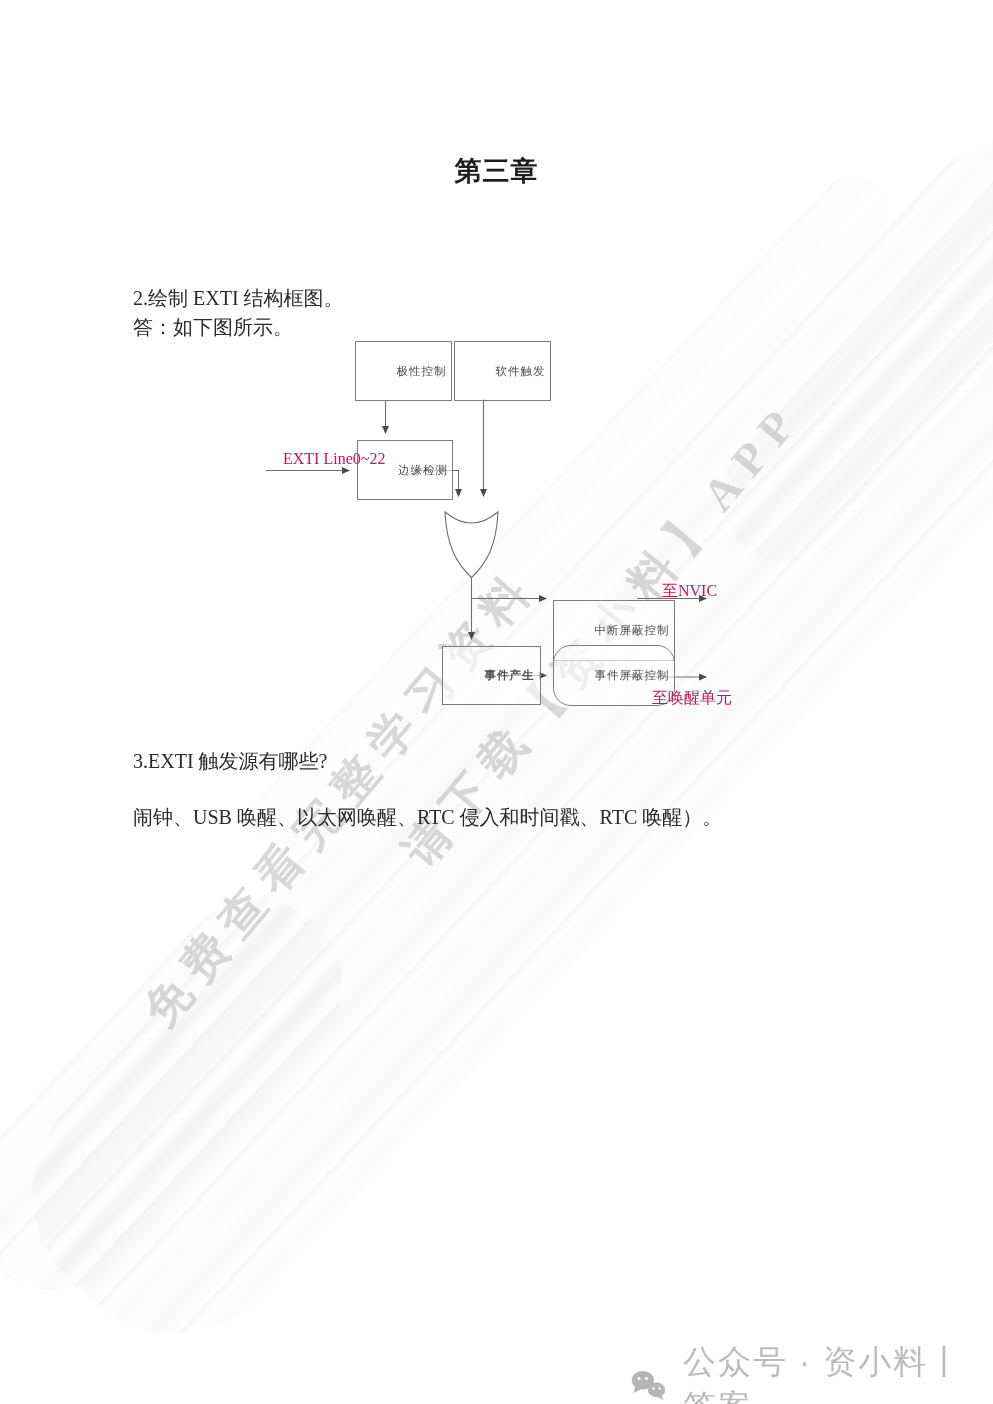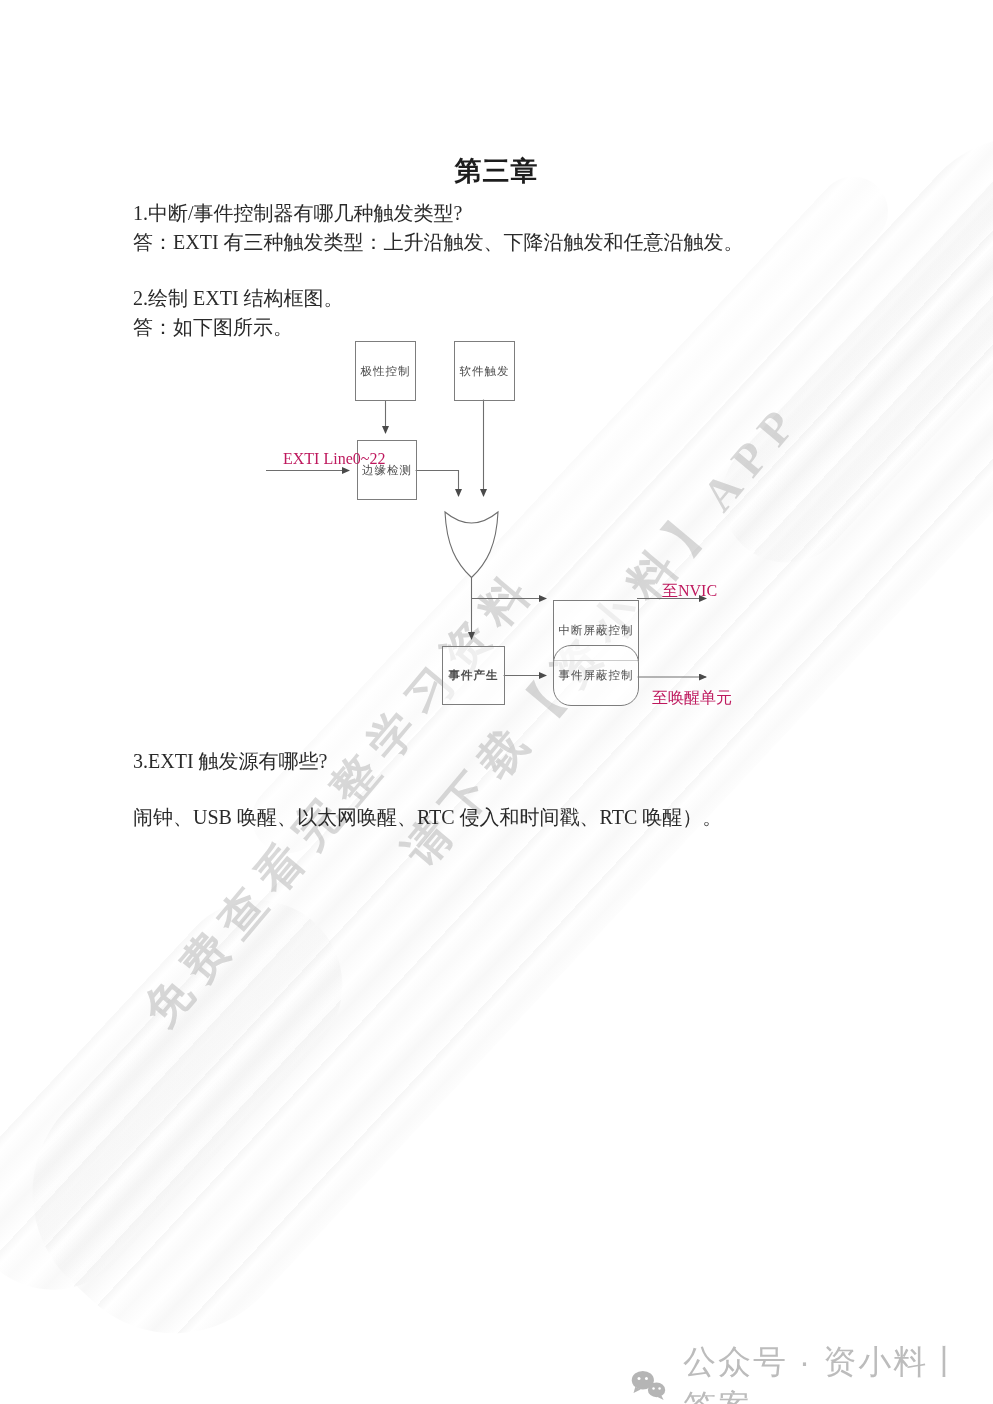--- a/index.html
+++ b/index.html
@@ -61,20 +61,21 @@
   .q3{top:748px;} .a3l1{top:777px;} .a3l2{top:804px;}
 
   
   .dbox{
     position:absolute;
     border:1px solid #7d7d7d;
     background:rgba(255,255,255,0.6);
     display:flex;align-items:center;justify-content:center;
     font-size:11.5px;color:#4c4c4c;
     letter-spacing:1px;
+    padding-left:36px;
   }
   .dbox.polarity{left:355px;top:341px;width:59px;height:58px;}
   .dbox.software{left:454px;top:341px;width:59px;height:58px;}
   .dbox.edge{left:357px;top:440px;width:58px;height:58px;}
   .dbox.intmask{left:553px;top:600px;width:84px;height:59px;}
   .dbox.eventgen{left:442px;top:646px;width:61px;height:57px;font-weight:bold;}
   .dbox.eventmask{left:553px;top:645px;width:84px;height:59px;border-radius:18px;}
 
   .dlabel{
     position:absolute;font-size:16px;color:#be185d;white-space:nowrap;
@@ -102,22 +103,20 @@
   <div class="streak s1"></div>
   <div class="streak s2"></div>
   <div class="streak s3"></div>
   <div class="streak s4"></div>
 
   <div class="wm l1">免费查看完整学习资料</div>
   <div class="wm l2">请下载【资小料】APP</div>
 
   <div class="doc-title">第三章</div>
 
-  <div class="bodyline q1">1.中断/事件控制器有哪几种触发类型?</div>
-  <div class="bodyline a1">答：EXTI 有三种触发类型：上升沿触发、下降沿触发和任意沿触发。</div>
   <div class="bodyline q2">2.绘制 EXTI 结构框图。</div>
   <div class="bodyline a2">答：如下图所示。</div>
   <div class="bodyline q3">3.EXTI 触发源有哪些?</div>
   <div class="bodyline a3l2">闹钟、USB 唤醒、以太网唤醒、RTC 侵入和时间戳、RTC 唤醒）。</div>
 
   <svg class="connectors" width="993" height="1404" viewBox="0 0 993 1404">
     <defs>
       <marker id="arr" markerWidth="9" markerHeight="8" refX="7" refY="3.5" orient="auto" markerUnits="userSpaceOnUse">
         <path d="M0,0 L8,3.5 L0,7 Z" fill="#4a4a4a"></path>
       </marker>

